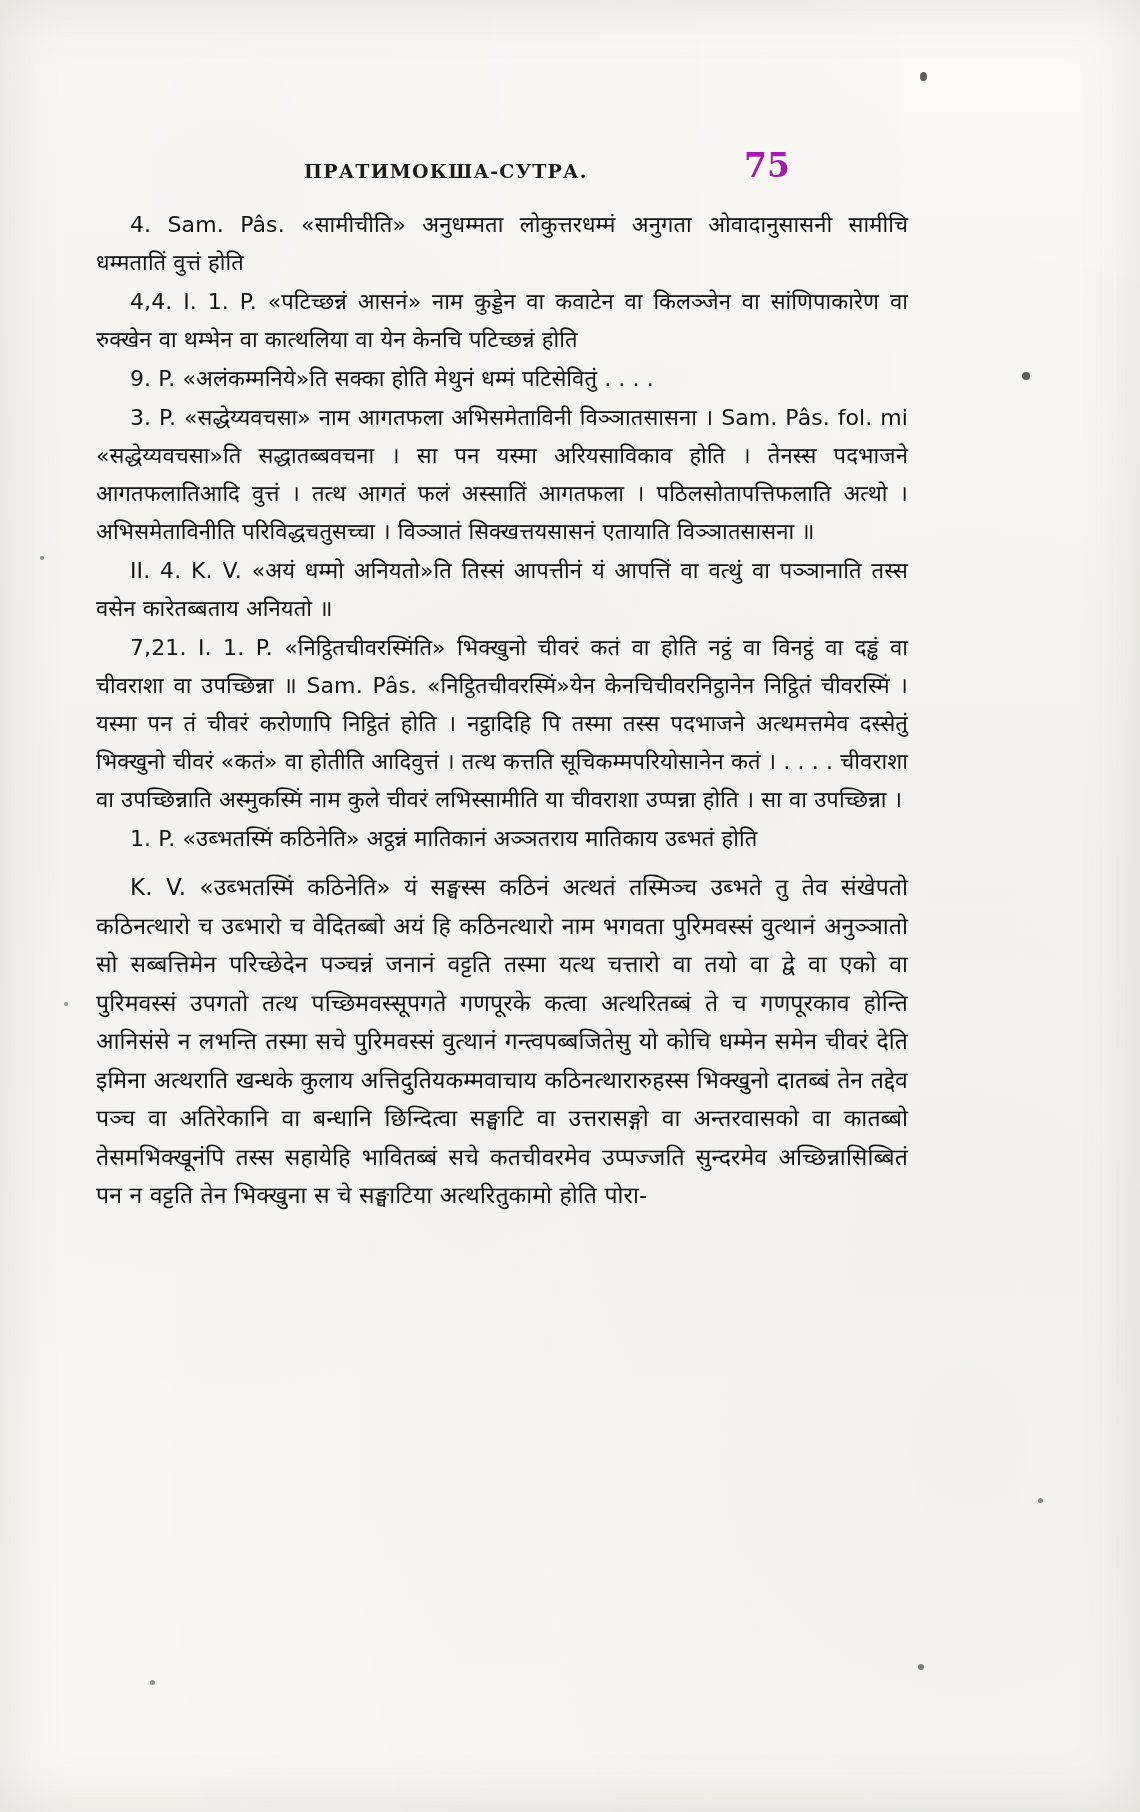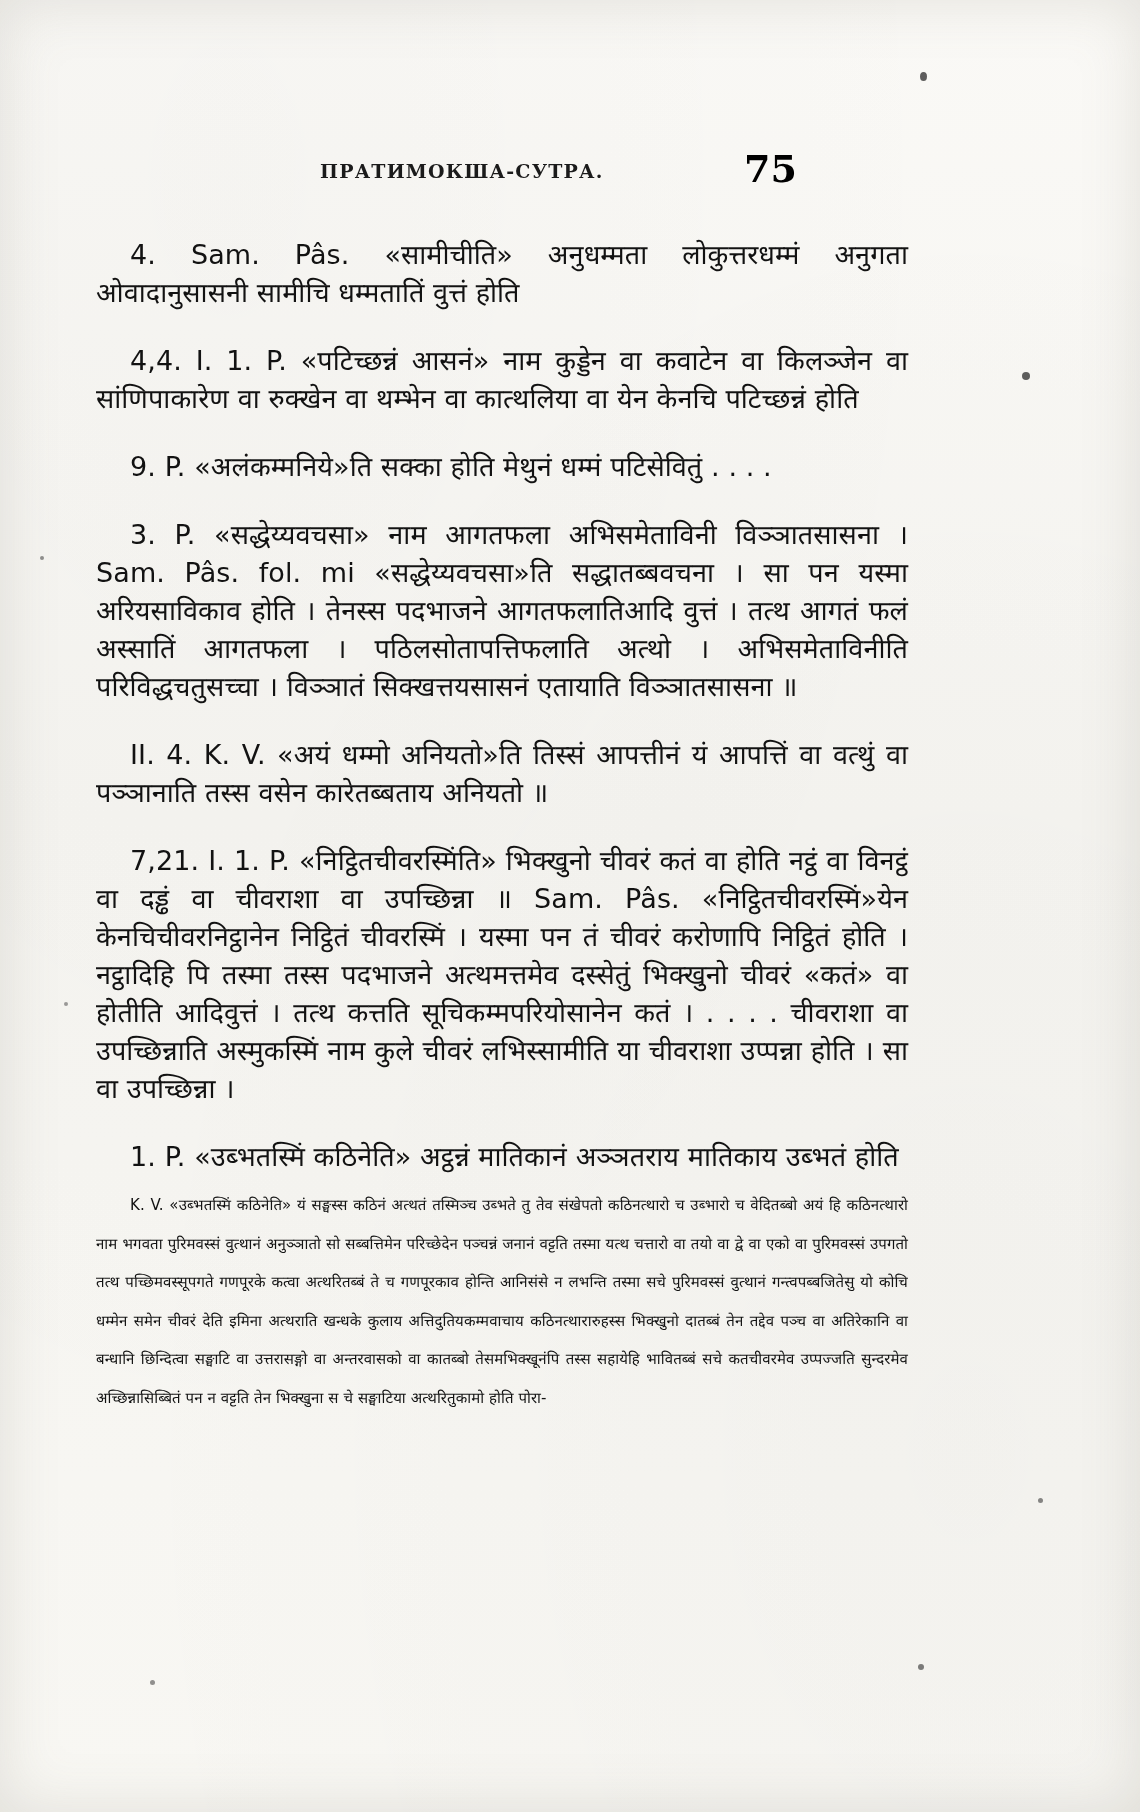--- a/index.html
+++ b/index.html
@@ -30,41 +30,41 @@
   .content {
     position: absolute;
     left: 96px;
     top: 0;
     width: 812px;
     height: 100%;
   }
   .header-row {
     position: absolute;
     top: 160px;
-    left: 224px;
+    left: 208px;
     width: 700px;
     display: flex;
     align-items: flex-start;
     justify-content: flex-start;
   }
   .running-head {
     font-family: "DejaVu Serif", serif;
     font-size: 19px;
     letter-spacing: 1.2px;
     color: #1b1b1b;
     font-weight: 600;
   }
   .page-number {
     position: absolute;
     left: 648px;
     top: 146px;
     font-family: "DejaVu Serif", serif;
-    font-size: 38px;
+    font-size: 33px;
     font-weight: 700;
-    color: #000000;
+    color: #a21caf;
   }
   .body-text {
     position: absolute;
     top: 206px;
     left: 0;
     width: 812px;
     color: #121212;
     font-size: 21.5px;
     line-height: 38px;
     text-align: justify;
@@ -72,26 +72,25 @@
   .para {
     margin: 0 0 1px 0;
     text-align: justify;
     text-justify: inter-word;
   }
   .para.indent {
     text-indent: 34px;
   }
   .dev {
     font-family: "DejaVu Sans", sans-serif;
-    font-size: 27px;
+    font-size: 22px;
     letter-spacing: 0.1px;
-    margin-top: 30px;
   }
   .big-block {
-    font-size: 15px;
+    font-size: 23px;
     line-height: 38.5px;
   }
   .block-2 {
     margin-top: 10px;
   }
   .speck {
     position: absolute;
     background: #2a2a2a;
     border-radius: 50%;
     opacity: 0.75;

